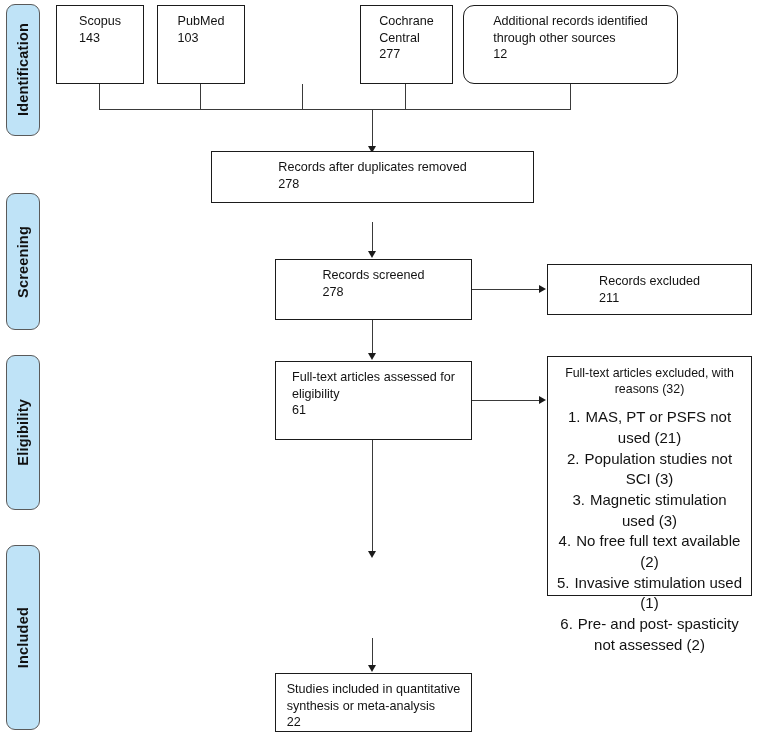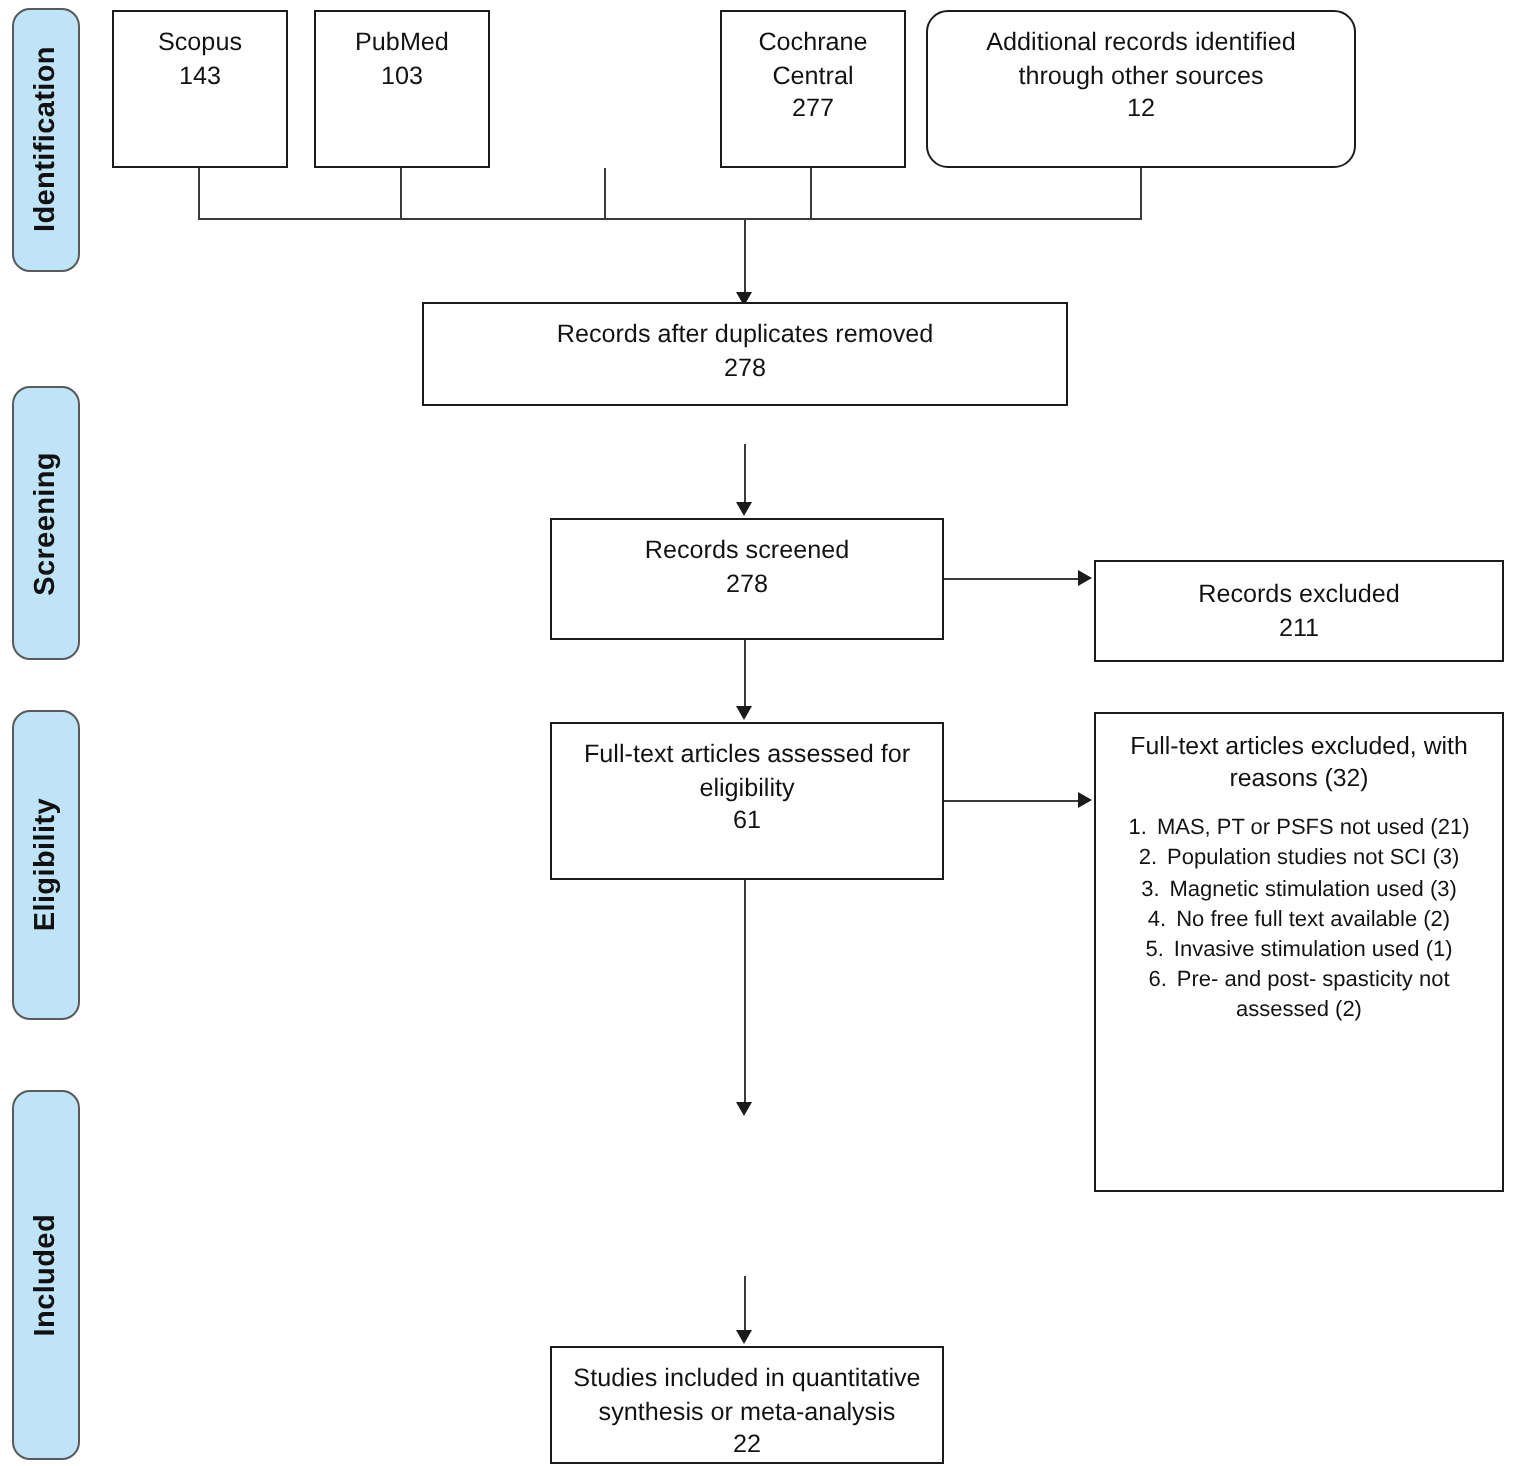--- a/index.html
+++ b/index.html
@@ -41,26 +41,25 @@
   .fbox {
     position: absolute;
     box-sizing: border-box;
     background: #ffffff;
     border: 1.6px solid #1b1b1b;
     display: flex;
     align-items: flex-start;
     justify-content: center;
     padding: 7px 6px 4px 6px;
   }
-  .fbox.vcenter { align-items: center; padding-top: 4px; margin-top: 16px; }
+  .fbox.vcenter { align-items: center; padding-top: 4px; }
   .fbox .txt {
     font-size: 12.6px;
     line-height: 1.32;
     color: #121212;
-    text-align: center;
     white-space: pre-line;
   }
   
   .reasons-box {
     position: absolute;
     box-sizing: border-box;
     background: #ffffff;
     border: 1.6px solid #1b1b1b;
     padding: 8px 6px 6px 6px;
   }
@@ -72,21 +71,21 @@
     white-space: pre-line;
   }
   .reasons-list {
     margin: 10px 0 0 0;
     padding: 0;
     list-style: none;
     counter-reset: rsn;
   }
   .reasons-list li {
     counter-increment: rsn;
-    font-size: 11px;
+    font-size: 15px;
     line-height: 1.38;
     color: #121212;
     text-align: center;
     position: relative;
     padding: 0 2px;
   }
   .reasons-list li::before {
     content: counter(rsn) ".";
     margin-right: 5px;
   }

